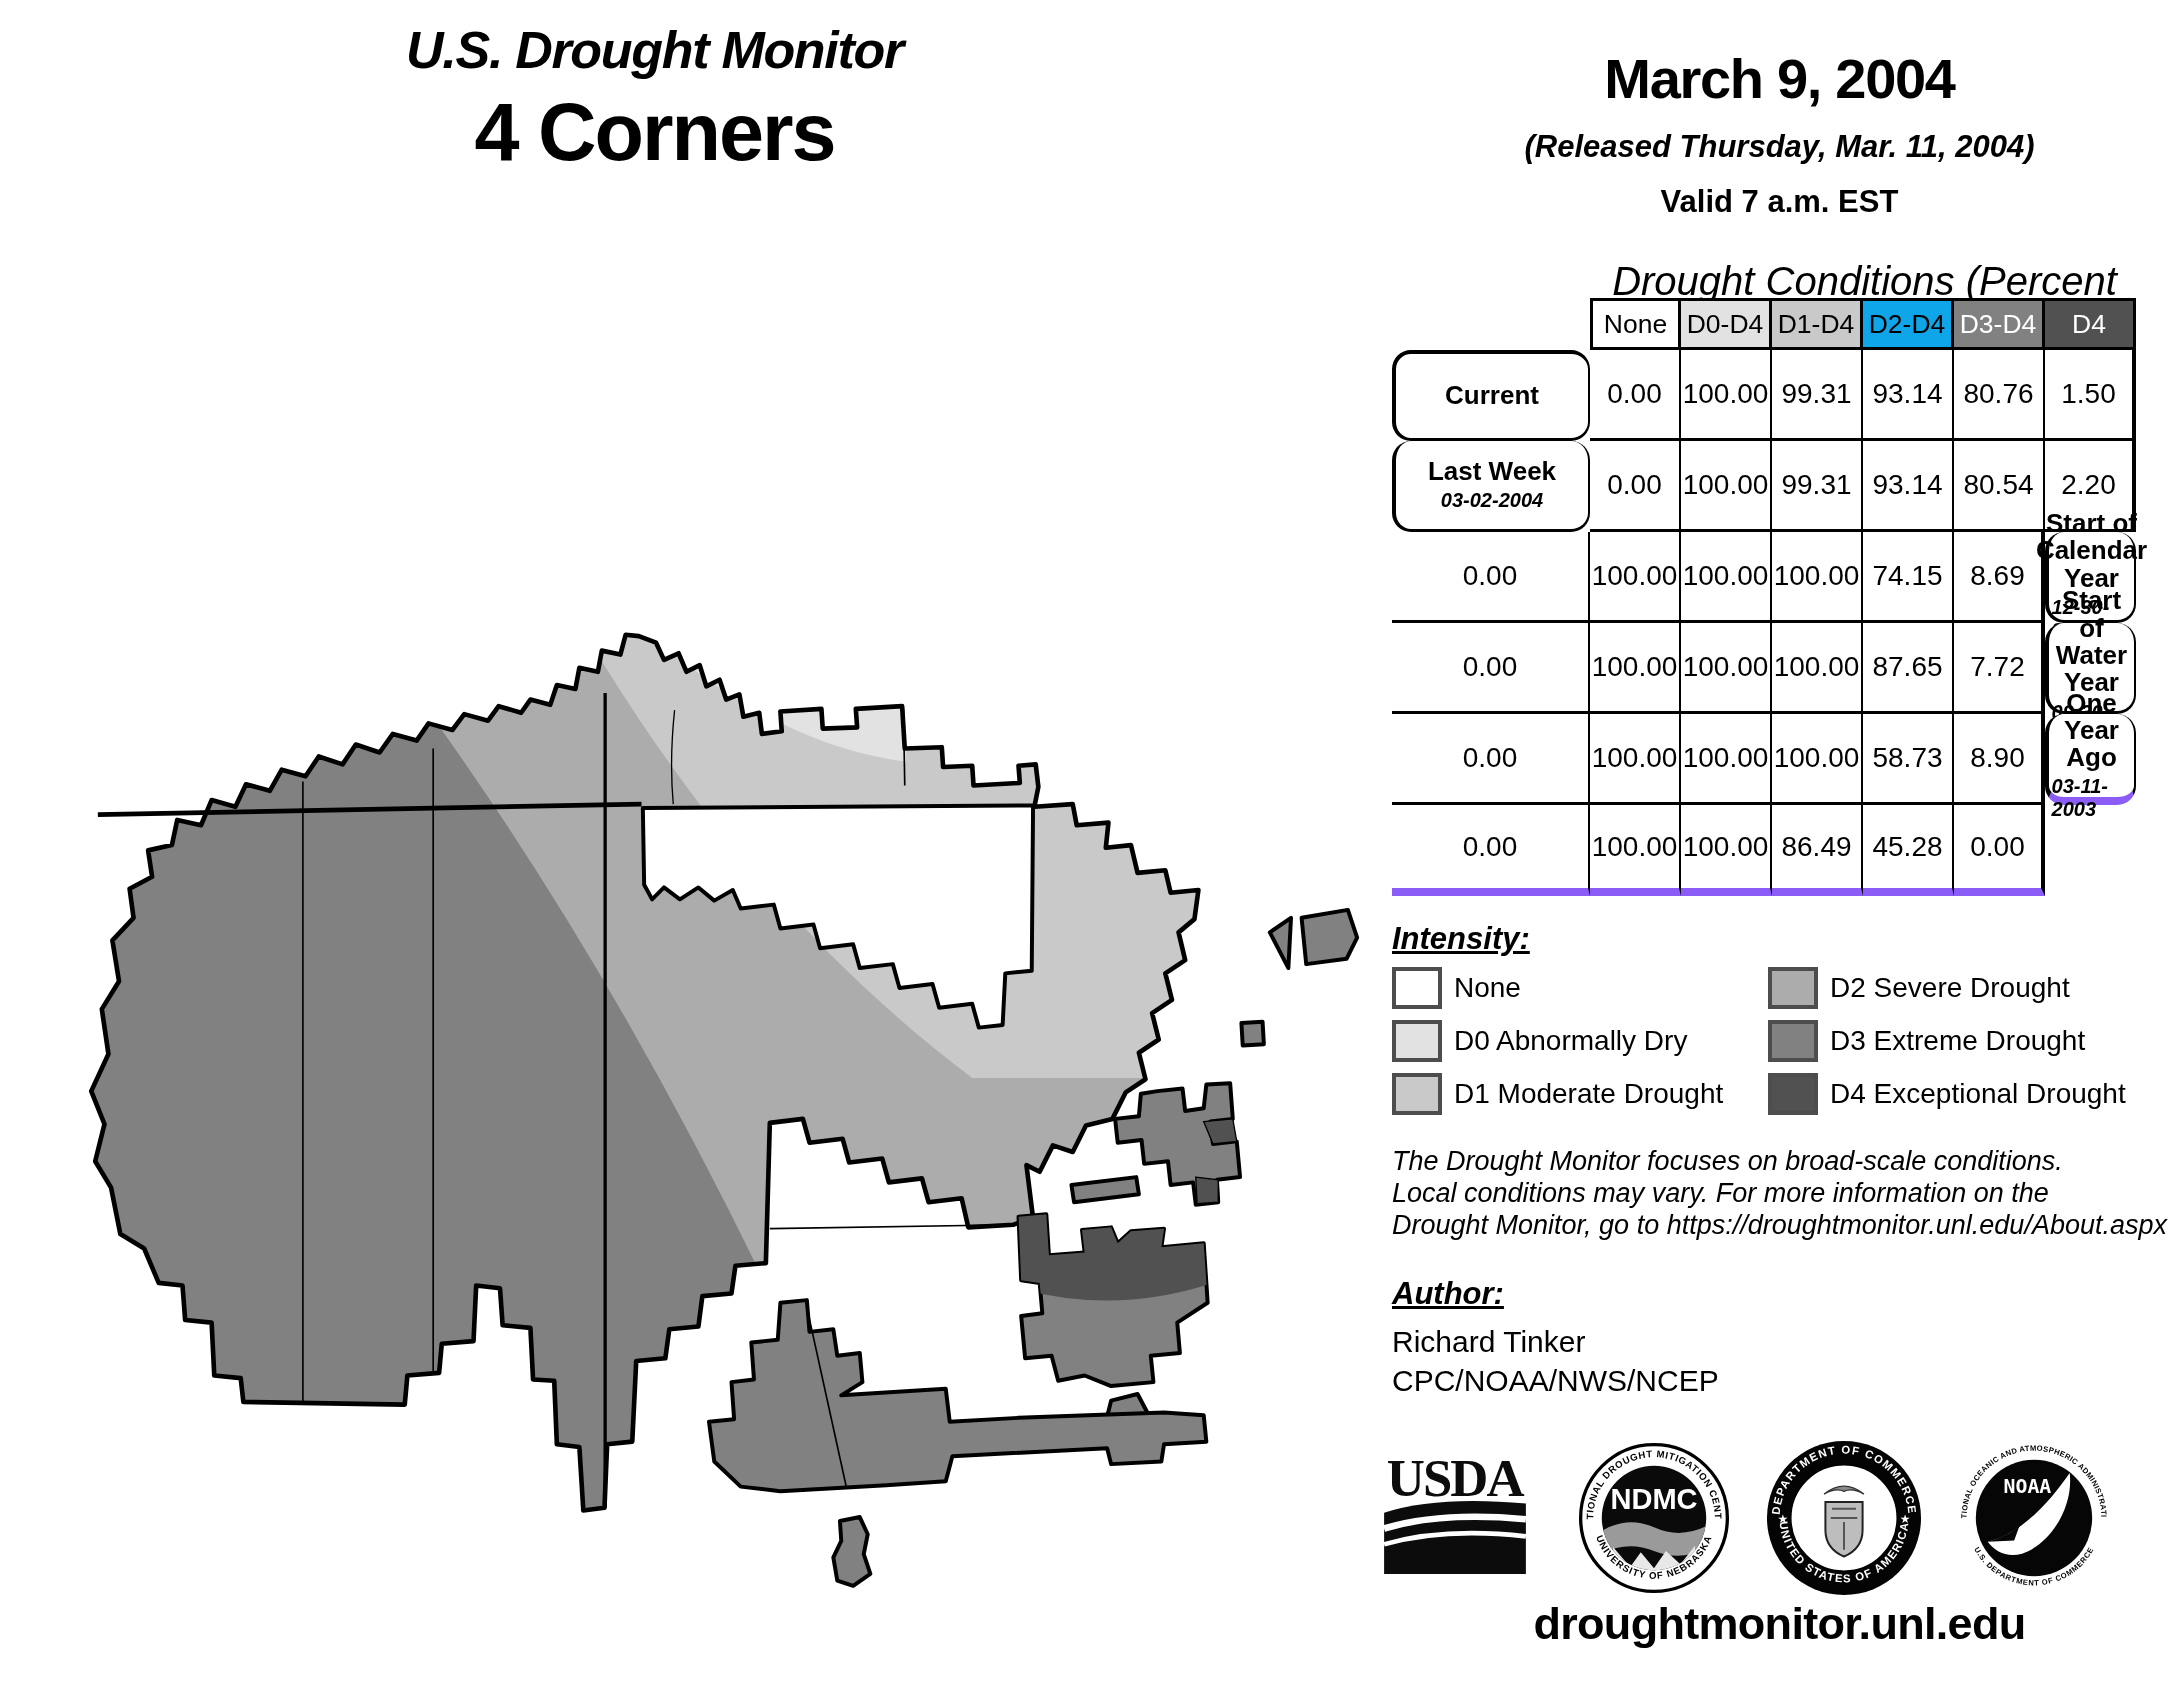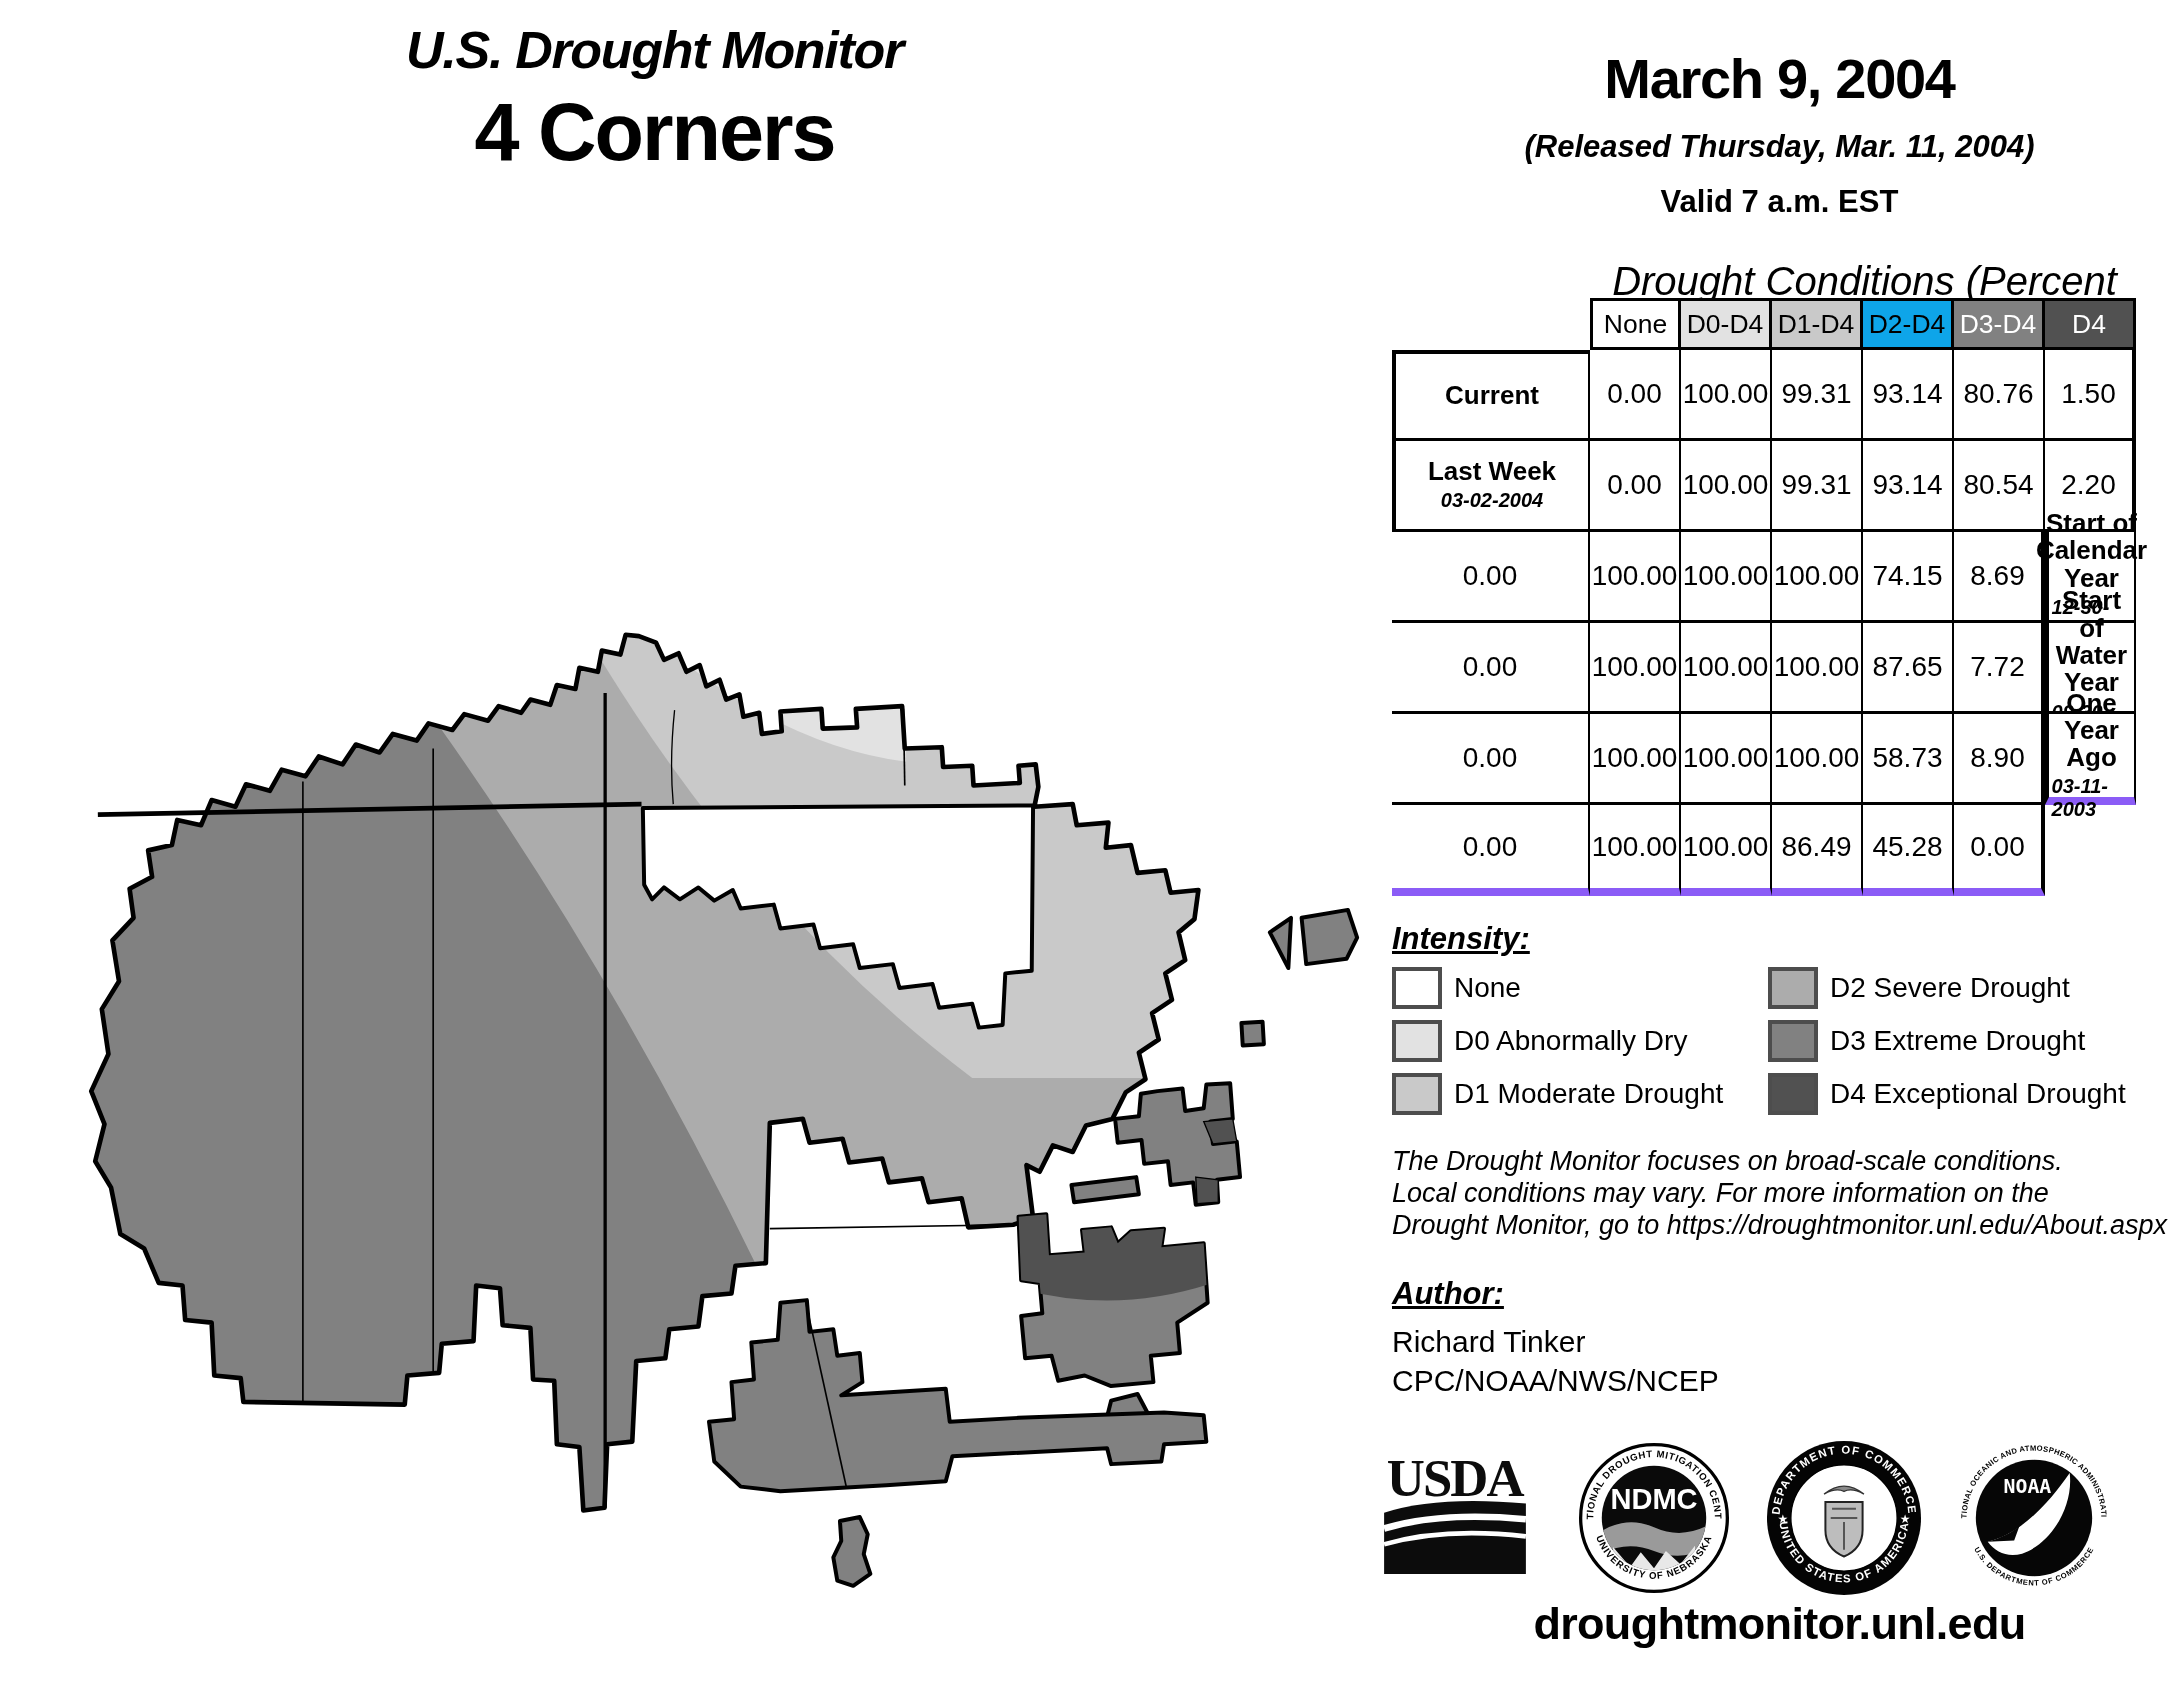--- a/index.html
+++ b/index.html
@@ -24,21 +24,21 @@
     grid-template-columns:198px repeat(6,91px);
     grid-template-rows:52px repeat(6,91px);}
   .hspacer{border:none;}
   .hcell{display:flex;align-items:center;justify-content:center;
     font-size:26.5px;border-top:3.3px solid #000;border-bottom:3.3px solid #000;
     border-right:3.3px solid #000;}
   .hcell.first{border-left:3.3px solid #000;}
   .hcell.light{color:#fff;}
   .bcell{display:flex;align-items:center;justify-content:center;
     font-size:28px;border-right:2.6px solid #000;border-bottom:3.3px solid #000;background:#fff;}
-  .bcell.colfirst{border-left:4px solid #000;flex-direction:column;padding:0 2.6px;}
+  .bcell.colfirst{border-left:4px solid #000;flex-direction:column;padding:0 2.6px;border-radius:19px;}
   .bcell.rowfirst{border-top:4px solid #000;}
   .bcell.collast{border-right:4px solid #000;}
   .bcell.rowlast{border-bottom:8px solid #8b5cf6;}
   .rl-main{font-weight:bold;font-size:26px;line-height:1.05;text-align:center;}
   .rl-date{font-style:italic;font-size:20px;margin-top:4px;font-weight:600;}
   
   .intensity-head{left:1392px;top:921px;font-size:31px;font-style:italic;
     font-weight:bold;text-decoration:underline;}
   .legend-item{display:flex;align-items:center;}
   .swatch{width:42px;height:34px;border:4px solid #4d4d4d;margin-right:12px;flex:none;}

